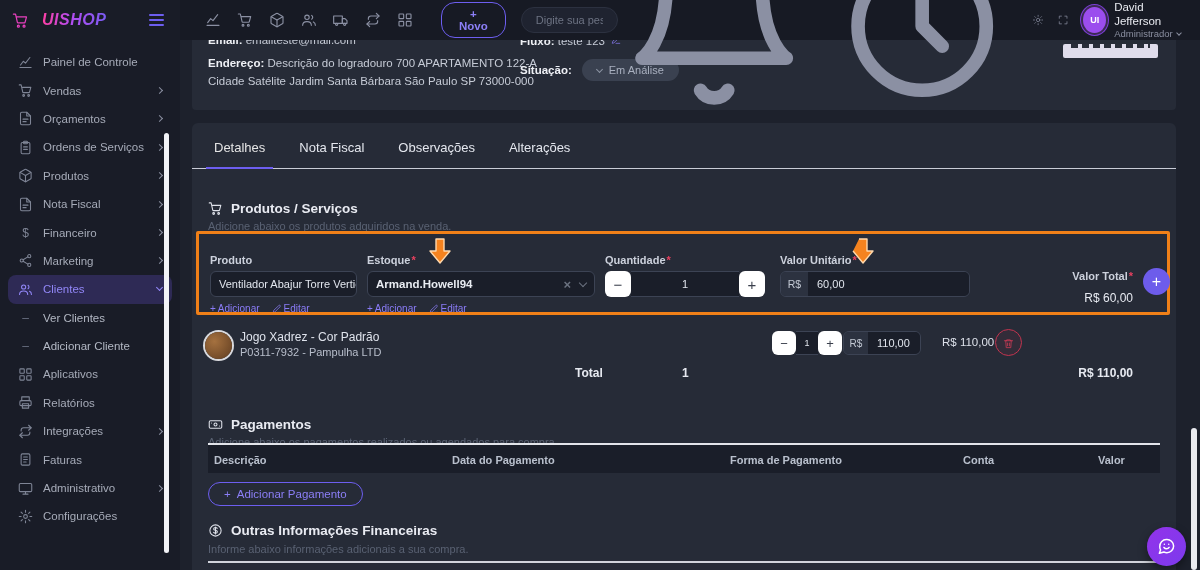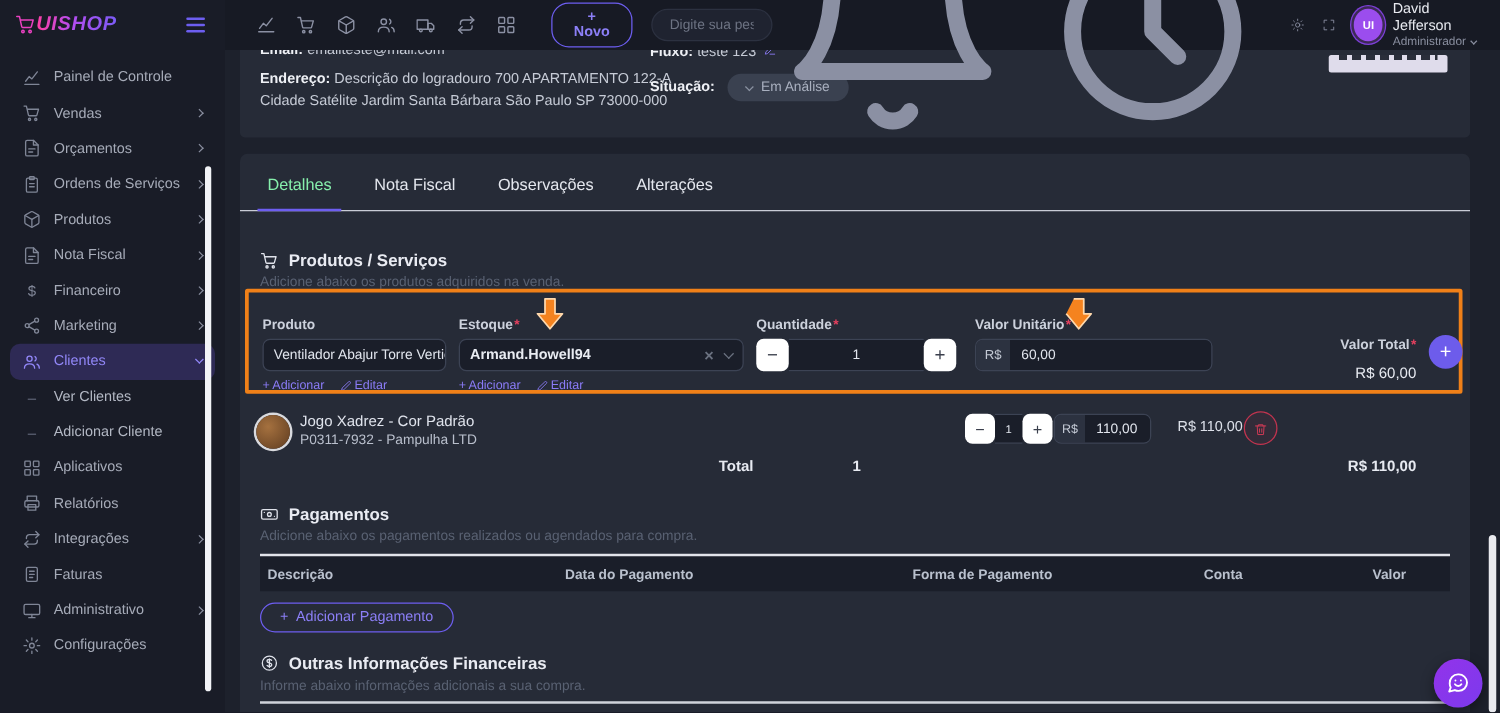--- a/index.html
+++ b/index.html
@@ -2,21 +2,21 @@
 <html><head>
 <meta charset="utf-8">
 <style>
   * { margin:0; padding:0; box-sizing:border-box; }
   body { background:#0e1018; font-family:"Liberation Sans", sans-serif; }
   .app { position:relative; width:1200px; height:570px; background:#171a24; overflow:hidden; }
 
   
   .sidebar { position:absolute; left:0; top:0; width:180px; height:570px; background:#191c27; z-index:4; }
   .logo-row { height:40px; display:flex; align-items:center; justify-content:space-between; padding:0 16px 0 12px; }
-  .logo { display:flex; align-items:flex-start; gap:0; }
+  .logo { display:flex; align-items:flex-end; gap:13px; }
   .logo-text { font-size:16px; font-weight:800; font-style:italic; letter-spacing:.5px;
     background:linear-gradient(90deg,#ff3fa4 0%,#b44df0 45%,#7b5bf5 100%);
     -webkit-background-clip:text; background-clip:text; color:transparent; -webkit-text-fill-color:transparent; }
   .burger { display:flex; flex-direction:column; gap:3px; cursor:pointer; }
   .burger i { display:block; width:15px; height:2px; background:#6d5ef0; border-radius:2px; }
   .nav { padding:8px 8px 0 8px; display:flex; flex-direction:column; }
   .nav-item { display:flex; align-items:center; gap:10px; height:28.4px; padding:0 10px; color:#a6abb8; font-size:11.5px; border-radius:8px; cursor:pointer; white-space:nowrap; }
   .nav-item .ic { width:15px; height:15px; color:#7f8596; flex:0 0 15px; display:flex; align-items:center; justify-content:center; }
   .nav-item.active { background:#2e2a55; color:#9287f8; }
   .nav-item.active .ic { color:#9287f8; }
@@ -58,21 +58,21 @@
   .pencil { width:10px; height:10px; color:#8b7cf8; display:inline-block; margin-left:3px; cursor:pointer; }
   .cut-btn { position:absolute; left:871px; top:4px; width:95px; height:14px; background:#dfdceb; border-radius:2px; overflow:hidden; cursor:pointer; }
   .cut-btn::before { content:""; position:absolute; left:8px; right:8px; top:0; height:4px;
     background:repeating-linear-gradient(90deg,#2a2e3a 0 7px, transparent 7px 11px); }
 
   .body-card { position:absolute; left:12px; top:83px; width:984px; height:447px; background:#262b37; border-radius:6px 6px 0 0; }
 
   
   .tabs { position:relative; display:flex; gap:34px; padding:17px 0 13px 22px; border-bottom:1px solid #c9ccd6; margin:0 0px; }
   .tab { font-size:13px; color:#e4e7ee; cursor:pointer; position:relative; }
-  .tab.active { color:#86efac; }
+  .tab.active { color:#e5e5e5; }
   .tab.active::after { content:""; position:absolute; left:-8px; right:-8px; bottom:-14px; height:2px; background:#6d5ef0; }
 
   
   .sec-head { display:flex; align-items:center; gap:8px; color:#e9ebf2; font-size:13.5px; font-weight:bold; }
   .sec-head .ic { width:15px; height:15px; color:#dfe2ea; }
   .sec-sub { font-size:11px; color:#596172; margin-top:4px; }
   .prod-head { position:absolute; left:16px; top:78px; }
 
   
   .hl-box { position:absolute; left:4px; top:108px; width:974px; height:84px; border:3px solid #f08018; border-radius:2px; z-index:6; pointer-events:none; }
@@ -111,21 +111,21 @@
   .money-sm { position:absolute; left:651px; top:3px; width:78px; height:24px; }
   .money-sm .prefix { width:24px; font-size:10px; }
   .pr-total { position:absolute; left:750px; top:8px; font-size:11.5px; color:#dce0e9; }
   .trash-btn { position:absolute; left:803px; top:1px; width:27px; height:27px; border-radius:50%; border:1px solid #c2344f; background:rgba(210,59,86,.08); color:#d23b56; display:flex; align-items:center; justify-content:center; cursor:pointer; }
   .trash-btn .ic { width:11px; height:11px; }
   .t-label { position:absolute; left:383px; top:243px; font-size:12px; font-weight:bold; color:#e7eaf1; }
   .t-qty { position:absolute; left:490px; top:243px; font-size:12px; font-weight:bold; color:#e7eaf1; }
   .t-grand { position:absolute; right:43px; top:243px; font-size:12px; font-weight:bold; color:#e7eaf1; }
 
   
-  .pay-head { position:absolute; left:16px; top:281px;text-align:right; }
+  .pay-head { position:absolute; left:16px; top:294px;text-align:right; }
   .pay-table { position:absolute; left:16px; top:320px; width:952px; height:30px; background:#1a1e29; border-top:2px solid #e2e4ea; }
   .pay-col { position:absolute; top:9px; font-size:11px; font-weight:bold; color:#b9c0cd; }
   .addpay-btn { position:absolute; left:16px; top:359px; border:1px solid #6d5ef0; background:transparent; color:#8c7ff7; border-radius:15px; font-size:11.5px; padding:5px 15px; cursor:pointer; display:flex; align-items:center; gap:6px; font-family:inherit; }
 
   
   .other-head { position:absolute; left:16px; top:400px; }
   .other-sub { position:absolute; left:16px; top:420px; font-size:11px; color:#596172; }
   .bottom-line { position:absolute; left:16px; width:952px; top:438px; height:2px; background:#d0d3db; }
 
   

